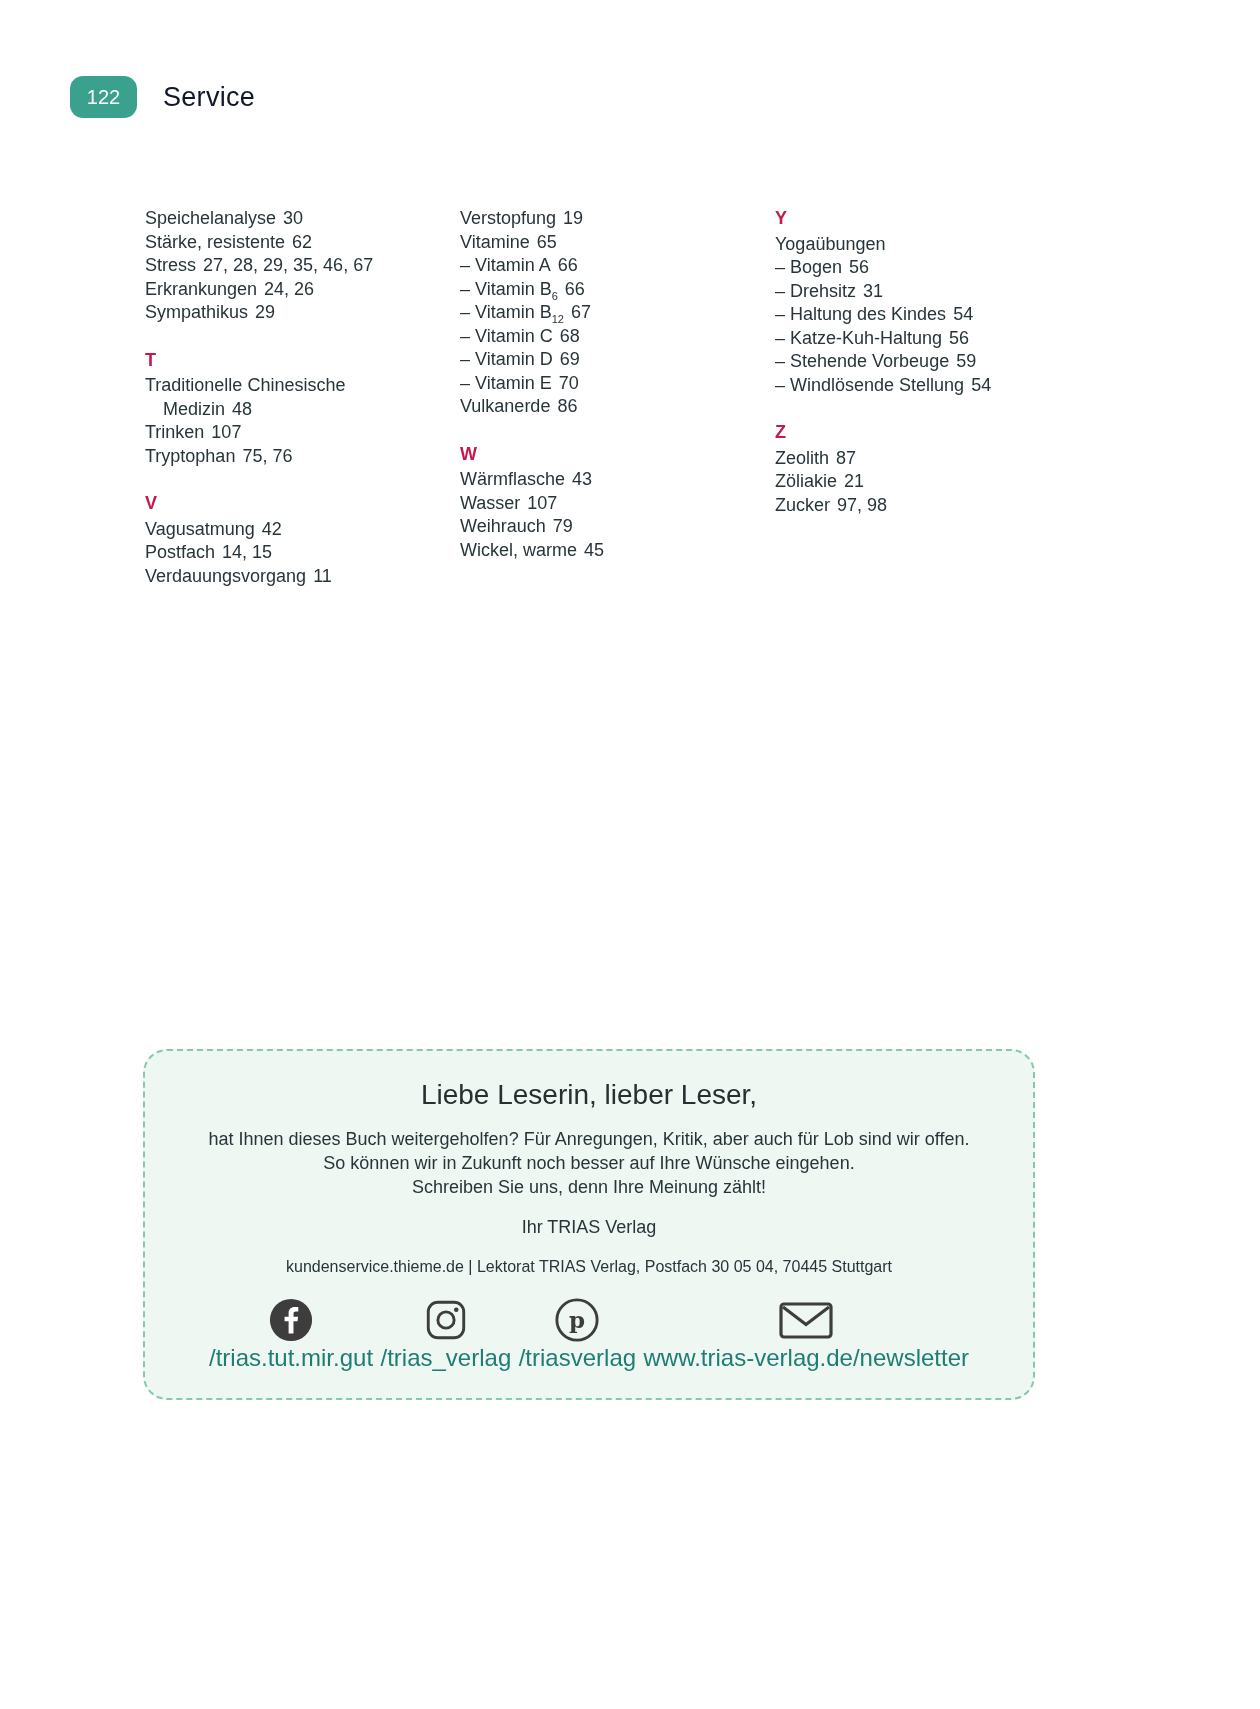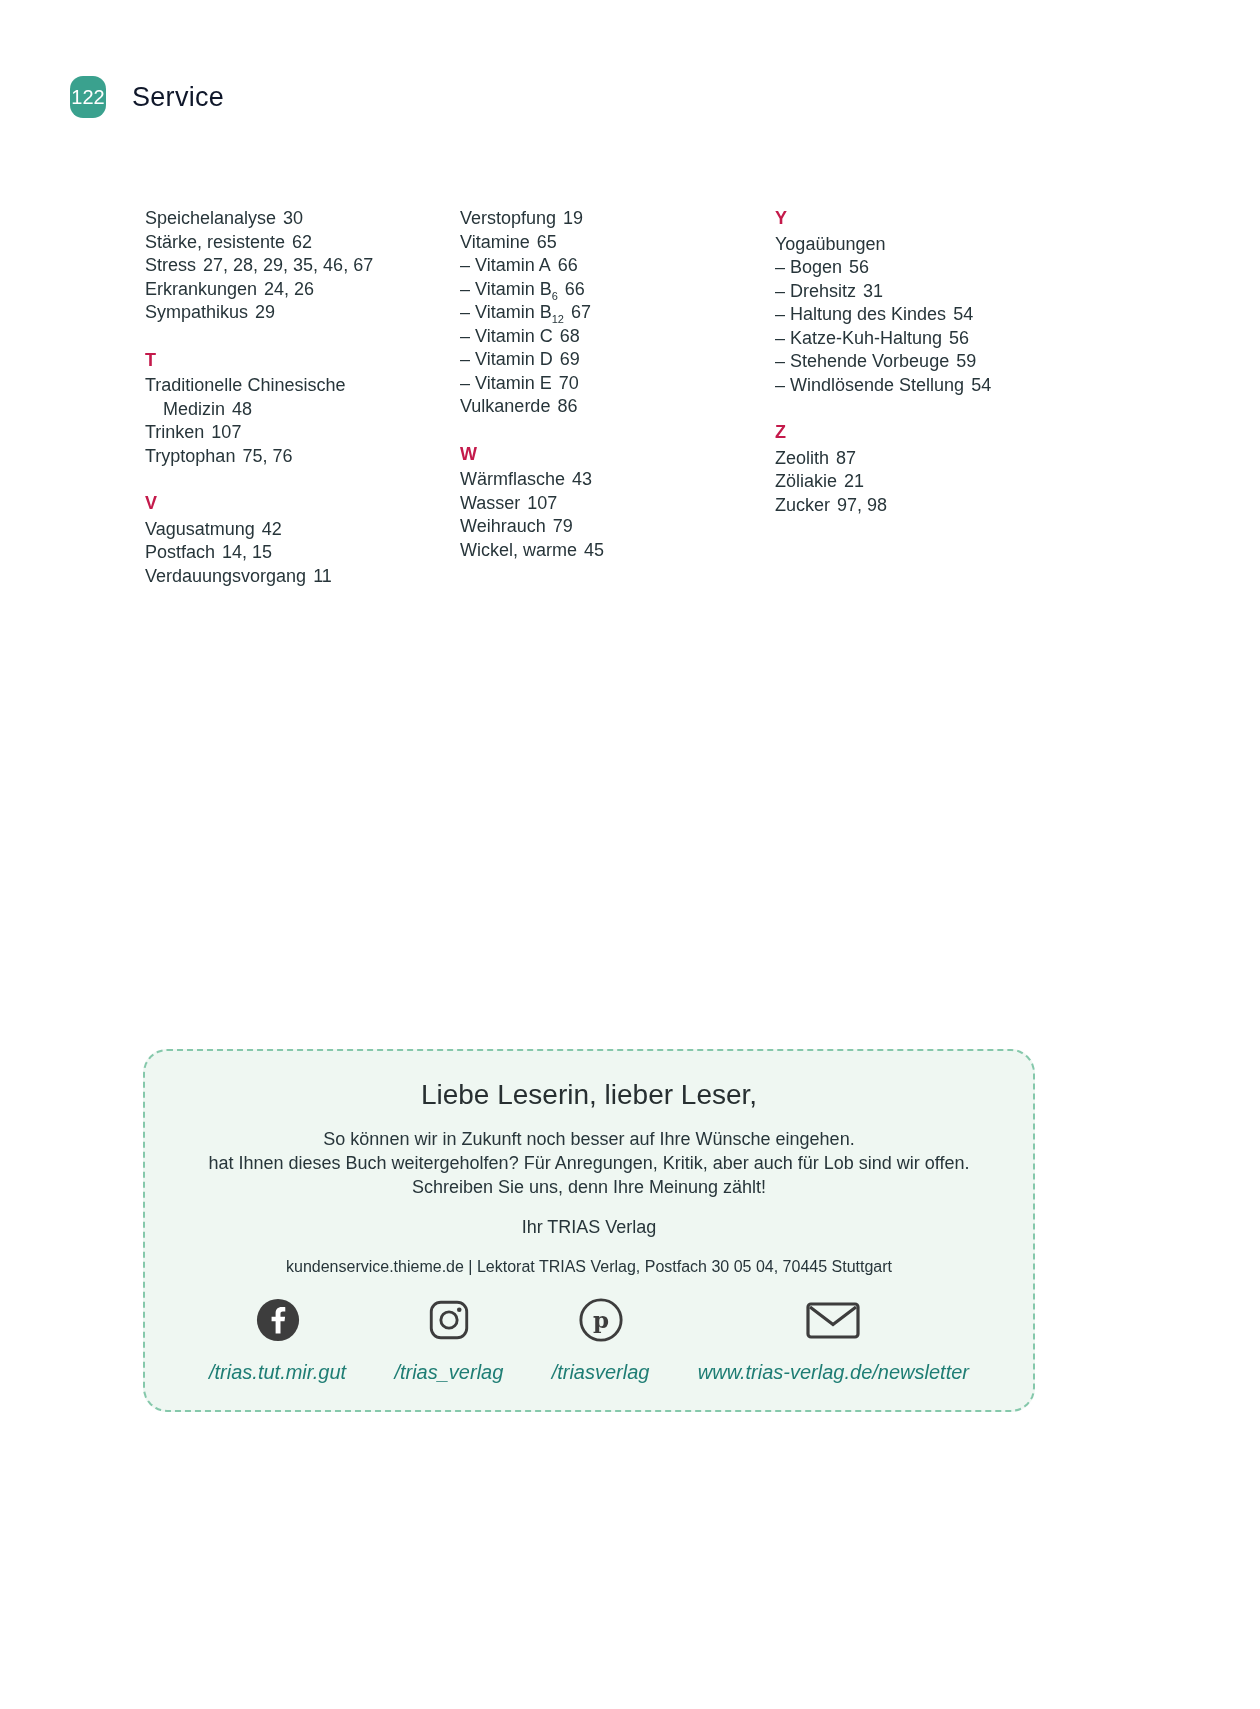--- a/index.html
+++ b/index.html
@@ -20,21 +20,21 @@
     top: 76px;
     left: 70px;
     display: flex;
     align-items: center;
     gap: 26px;
   }
   .page-badge {
     display: flex;
     align-items: center;
     justify-content: center;
-    width: 36px;
+    width: 67px;
     height: 42px;
     border-radius: 13px;
     background: var(--badge_teal, #3aa18e);
     color: #ffffff;
     font-size: 20px;
     font-weight: 400;
   }
   .section-title {
     font-size: 27px;
     color: #0f172a;
@@ -119,24 +119,23 @@
     align-items: center;
   }
   .social-icon {
     height: 48px;
     display: flex;
     align-items: center;
     justify-content: center;
   }
   .social-icon svg { display: block; }
   .social-label {
-    margin-top: 17px;
-    font-size: 20px;
+    margin-top: 0;
+    font-size: 24px;
     color: var(--handle_teal, #1e7d74);
-    font-style: italic;
   }
 
   
   .imprint {
     position: absolute;
     top: 1646px;
     left: 145px;
     width: 900px;
     text-align: center;
     font-size: 19px;
@@ -211,22 +210,22 @@
           <div class="index-entry"><span class="term">Zeolith</span><span class="pages">87</span></div>
           <div class="index-entry"><span class="term">Zöliakie</span><span class="pages">21</span></div>
           <div class="index-entry"><span class="term">Zucker</span><span class="pages">97, 98</span></div>
         </div>
       </div>
     </div>
 
   <section class="reader-box">
     <h2>Liebe Leserin, lieber Leser,</h2>
     <div class="reader-lines" id="reader-lines">
+        <div>hat Ihnen dieses Buch weitergeholfen? Für Anregungen, Kritik, aber auch für Lob sind wir offen.</div>
         <div>So können wir in Zukunft noch besser auf Ihre Wünsche eingehen.</div>
-        <div>hat Ihnen dieses Buch weitergeholfen? Für Anregungen, Kritik, aber auch für Lob sind wir offen.</div>
         <div>Schreiben Sie uns, denn Ihre Meinung zählt!</div>
       </div>
     <div class="reader-signature">Ihr TRIAS Verlag</div>
     <div class="reader-contact">kundenservice.thieme.de | Lektorat TRIAS Verlag, Postfach 30 05 04, 70445 Stuttgart</div>
     <div class="socials" id="socials-root">
         <div class="social">
           <span class="social-icon">
             <svg width="46" height="46" viewBox="0 0 48 48">
               <circle cx="24" cy="24" r="22" fill="#3d3d3d"></circle>
               <path d="M26.6 38V25.4h4.2l.6-4.9h-4.8v-3.1c0-1.4.4-2.4 2.4-2.4h2.6v-4.4c-.5-.1-2-.2-3.8-.2-3.8 0-6.3 2.3-6.3 6.5v3.6h-4.2v4.9h4.2V38h5.1z" fill="#ffffff"></path>

